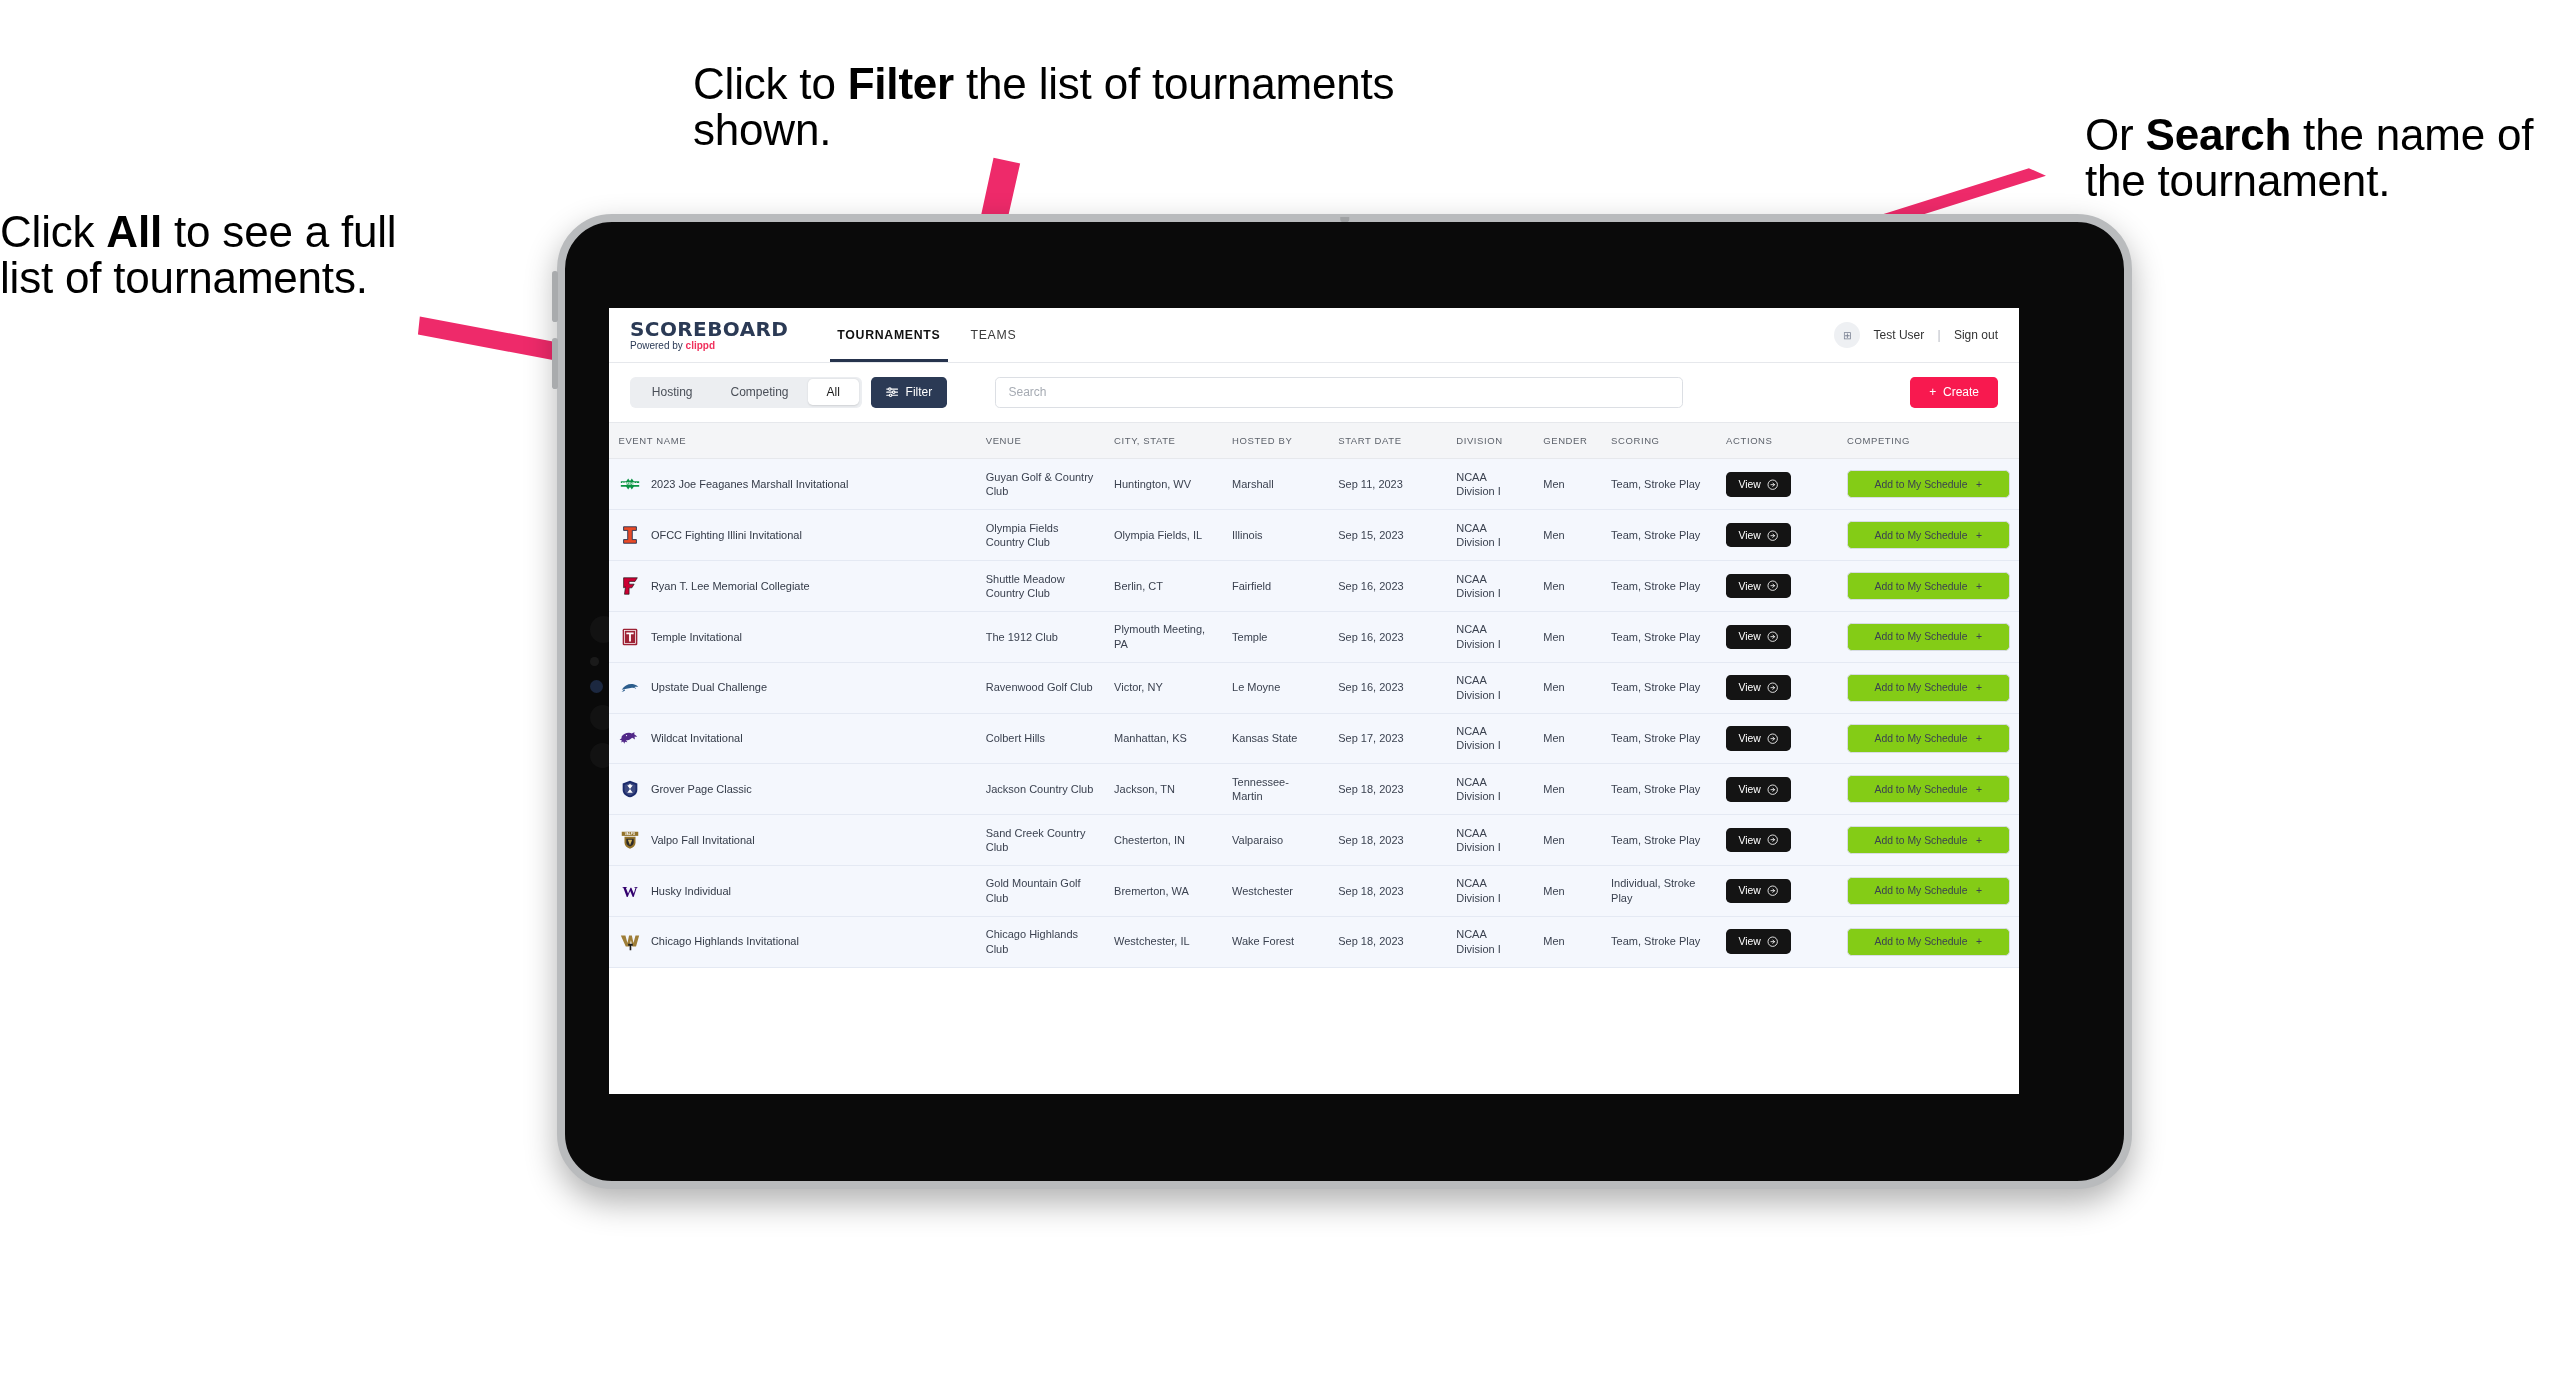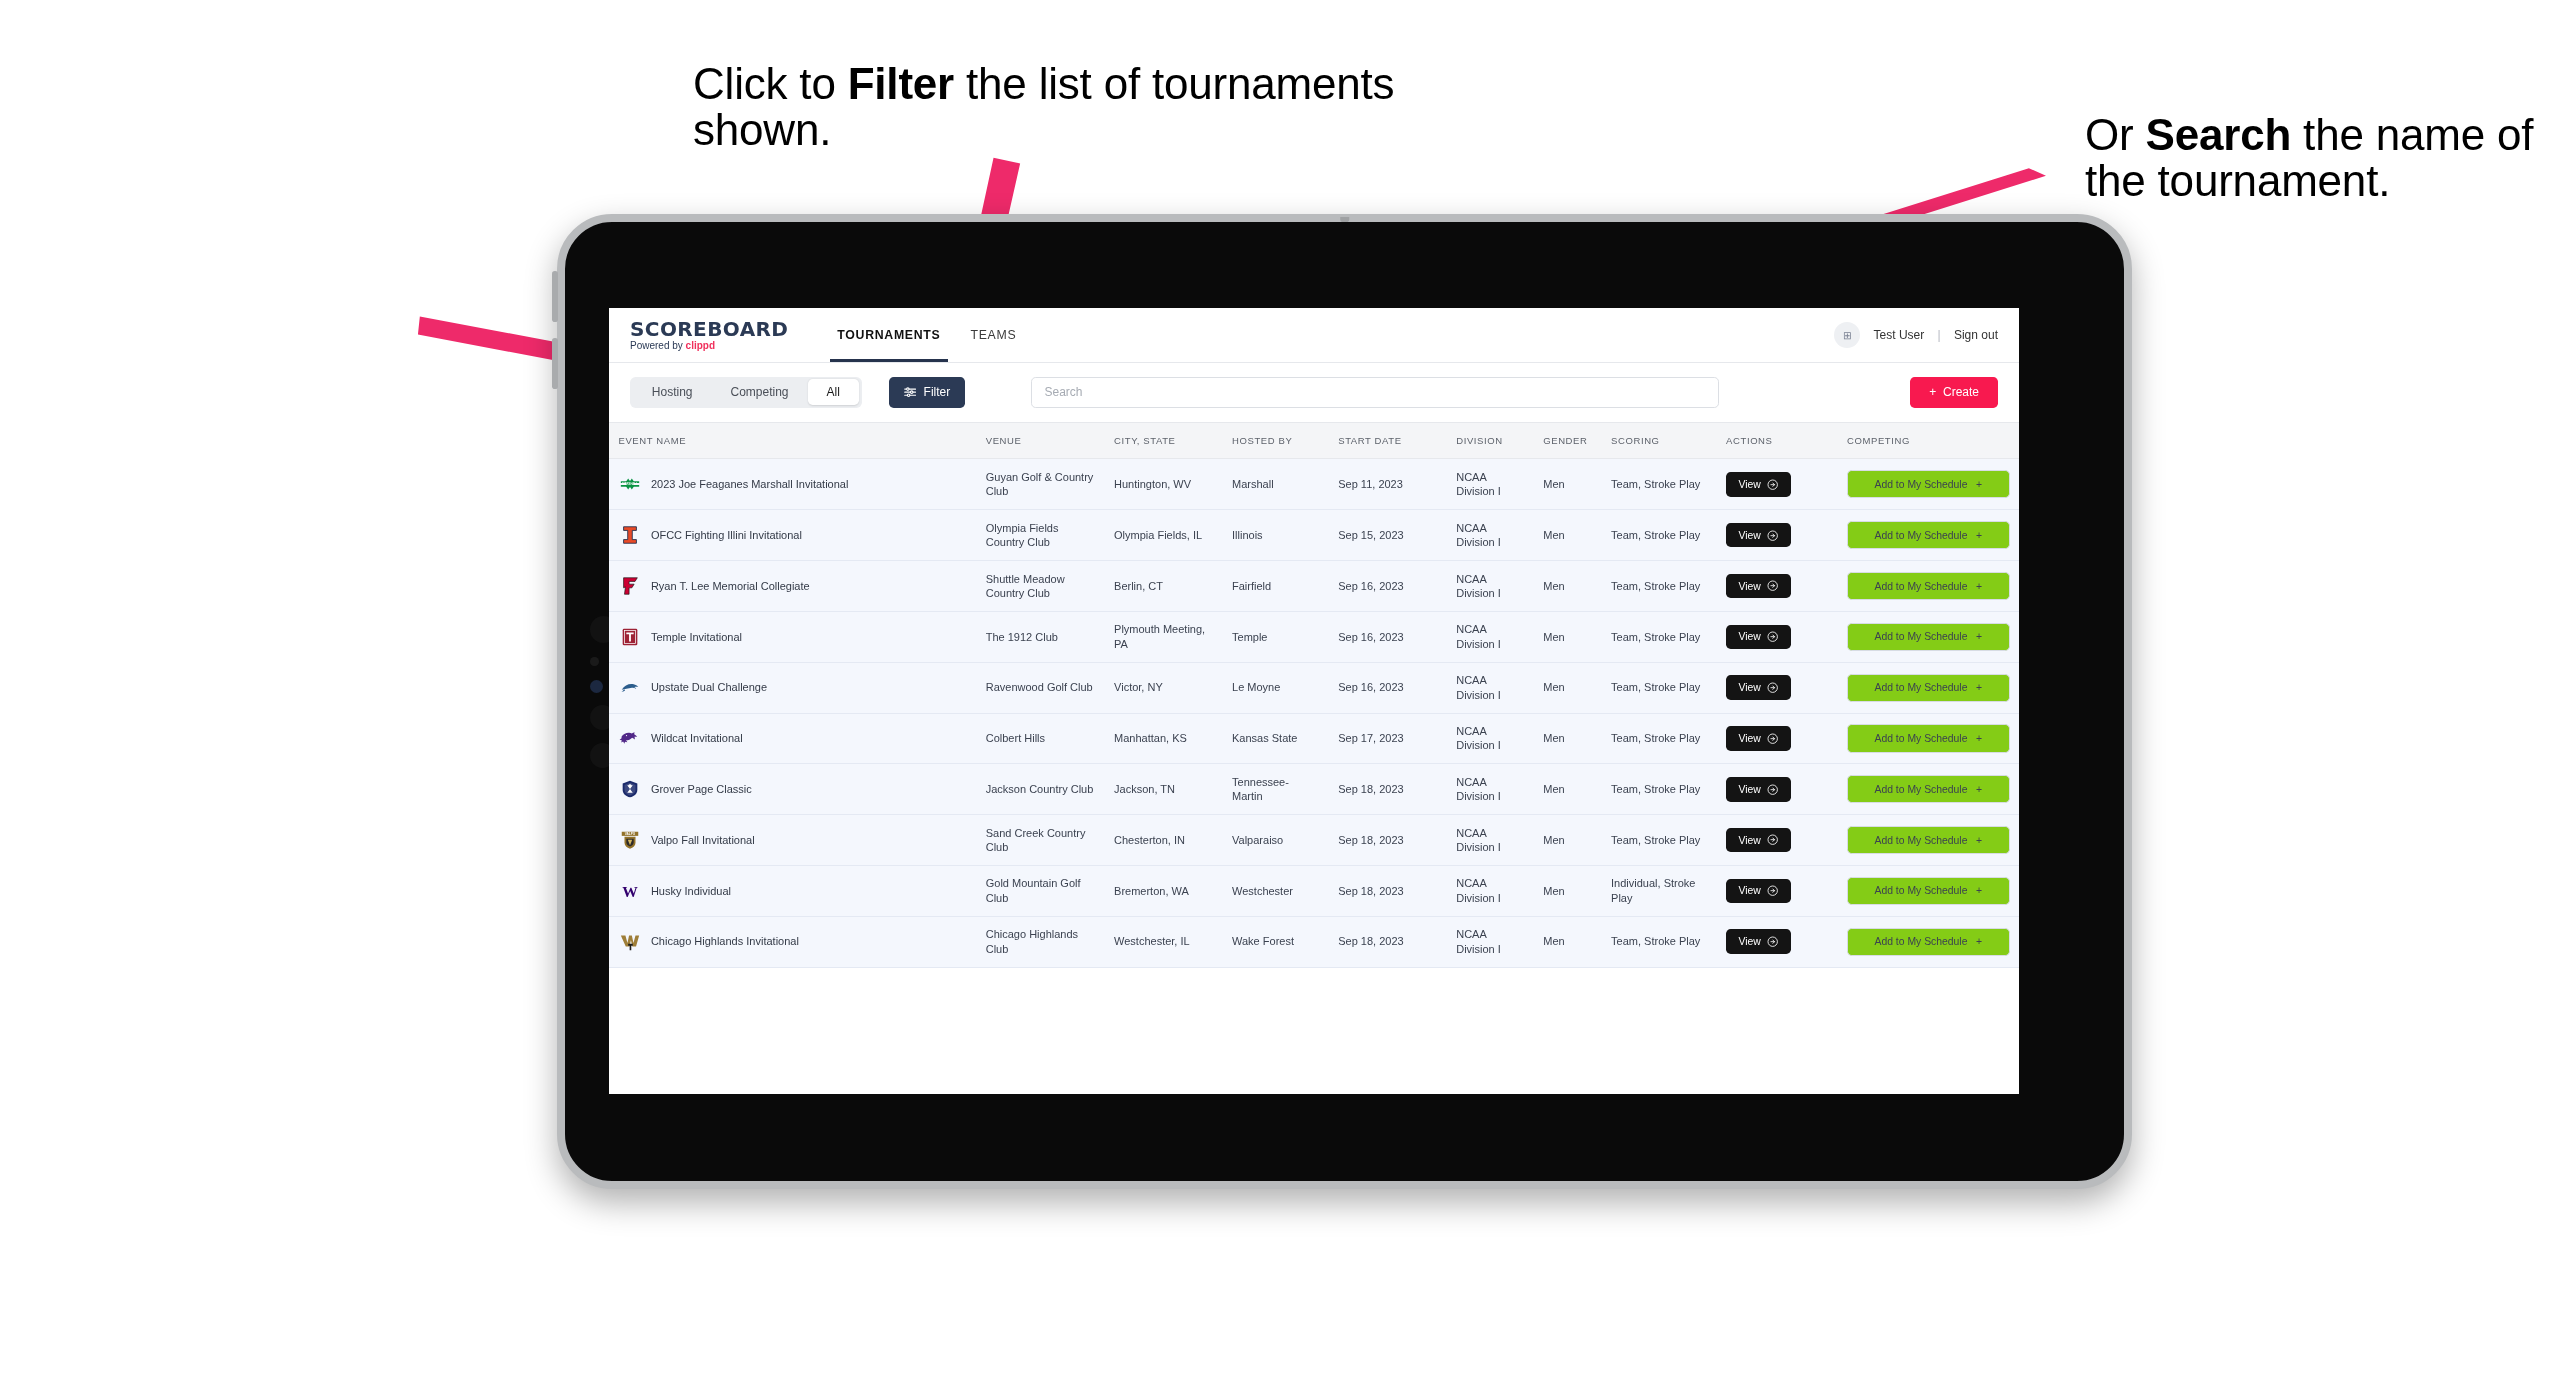--- a/index.html
+++ b/index.html
@@ -106,21 +106,21 @@
     color: #7b8293; font-size: 10.4px;
   }
   .user-sep { color: #b8bcc4; }
   .signout { cursor: pointer; }
 
   .header-rule { height: 0.9px; background: #e6e8ec; }
 
   
   .toolbar {
     height: 59px; display: flex; align-items: center;
-    padding: 0 21px; gap: 27px; background: #fff;
+    padding: 0 21px; gap: 9px; background: #fff;
   }
   .seg {
     display: flex; align-items: center;
     background: #eceef1; border-radius: 5.7px; padding: 2.8px;
     height: 31px;
   }
   .seg-btn {
     font-size: 12px; color: #4a4f58;
     padding: 0 19px; height: 26px;
     display: flex; align-items: center; border-radius: 4.7px; cursor: pointer;
@@ -198,20 +198,23 @@
     border: 0.9px solid #d7dce4; border-radius: 4.7px;
     font-size: 10.4px; padding: 7.6px 11.4px; width: 100%; cursor: pointer;
     font-family: "Liberation Sans", sans-serif;
   }
 </style>
 </head>
 <body>
 
 <div class="stage">
 
+  <div class="anno" id="anno-left">
+    <span>Click </span><b>All</b><span> to see a full list of tournaments.</span>
+  </div>
   <div class="anno" id="anno-top">
     <span>Click to </span><b>Filter</b><span> the list of tournaments shown.</span>
   </div>
   <div class="anno" id="anno-right">
     <span>Or </span><b>Search</b><span> the name of the tournament.</span>
   </div>
 
   <svg class="arrow-svg" viewBox="0 0 2712 1459">
     <g fill="#ee2a6a">
       <polygon points="442,333 785,398 790,372 860,420 778,443 783,417 440,352"></polygon>

